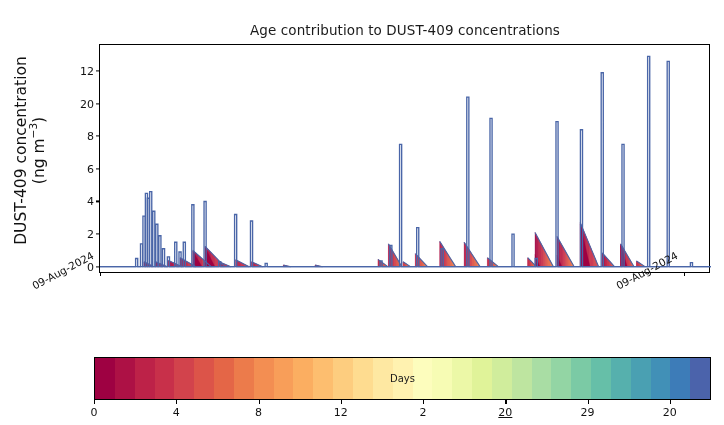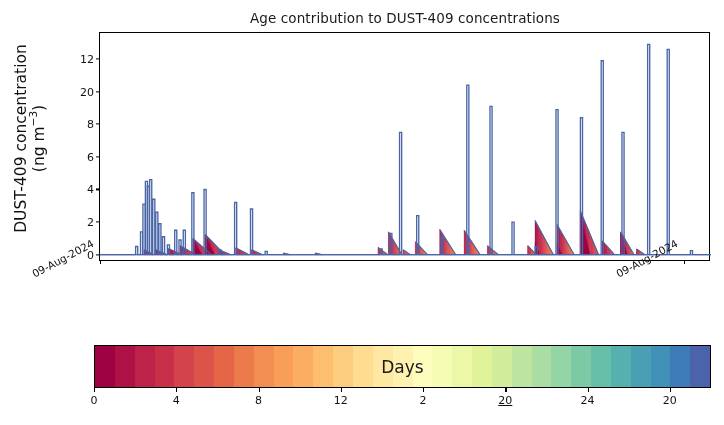--- a/index.html
+++ b/index.html
@@ -3,21 +3,21 @@
 <meta charset="utf-8">
 <style>
   html,body{margin:0;padding:0;}
   body{
     width:724px;height:425px;
     background:#ffffff;
     font-family:"DejaVu Sans","Liberation Sans",sans-serif;
     overflow:hidden;
     position:relative;
   }
-  #stage{position:absolute;left:0;top:4px;width:724px;height:339px;}
+  #stage{position:absolute;left:0;top:16px;width:724px;height:339px;}
 
   
   .chart-title{
     position:absolute;left:99px;top:6px;width:612px;
     text-align:center;font-size:13.5px;color:#1a1a1a;
     letter-spacing:.1px;
   }
 
   
   .ylabel-wrap{
@@ -60,21 +60,21 @@
   
   #cbar{
     position:absolute;left:94px;top:341px;width:617px;height:43px;
     border:1.2px solid #000;box-sizing:border-box;
     display:flex;overflow:hidden;
   }
   #cbar .cell{flex:1 1 auto;height:100%;}
   #cbar-label{
     position:absolute;left:94px;top:341px;width:617px;height:43px;
     display:flex;align-items:center;justify-content:center;
-    font-size:17px;color:#1a1a1a;pointer-events:none;
+    font-size:10px;color:#1a1a1a;pointer-events:none;
   }
   .cbtick{
     position:absolute;top:384px;width:1.2px;height:4px;background:#000;
   }
   .cblabel{
     position:absolute;top:390px;font-size:11px;color:#111;
     transform:translateX(-50%);white-space:nowrap;
   }
 </style>
 </head>
@@ -838,16 +838,16 @@
     <div class="cblabel" style="left: 176.267px;">4</div>
     <div class="cbtick" style="left: 258.533px;"></div>
     <div class="cblabel" style="left: 258.533px;">8</div>
     <div class="cbtick" style="left: 340.8px;"></div>
     <div class="cblabel" style="left: 340.8px;">12</div>
     <div class="cbtick" style="left: 423.067px;"></div>
     <div class="cblabel" style="left: 423.067px;">2</div>
     <div class="cbtick" style="left: 505.333px;"></div>
     <div class="cblabel" style="left: 505.333px; text-decoration: underline;">20</div>
     <div class="cbtick" style="left: 587.6px;"></div>
-    <div class="cblabel" style="left: 587.6px;">24</div>
+    <div class="cblabel" style="left: 587.6px;">29</div>
     <div class="cbtick" style="left: 669.867px;"></div>
     <div class="cblabel" style="left: 669.867px;">20</div>
   </div>
 
 </body></html>

